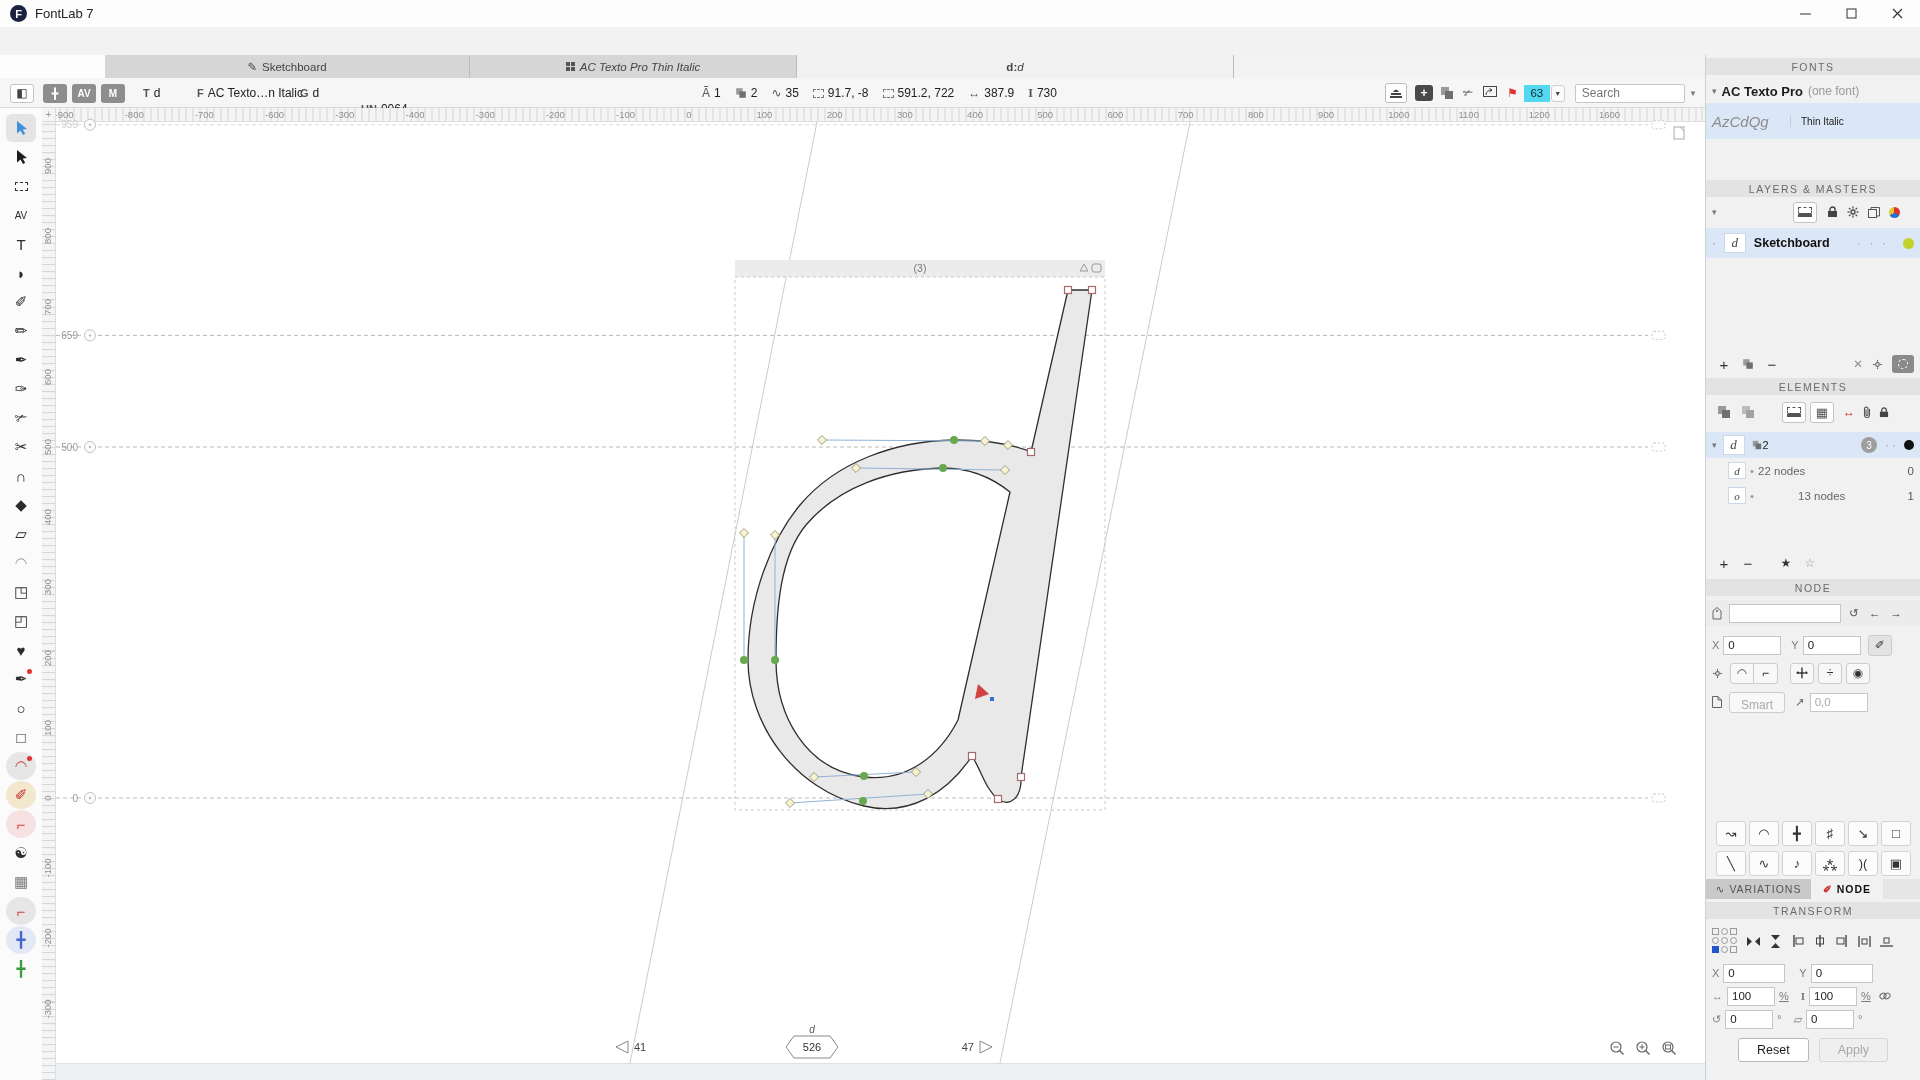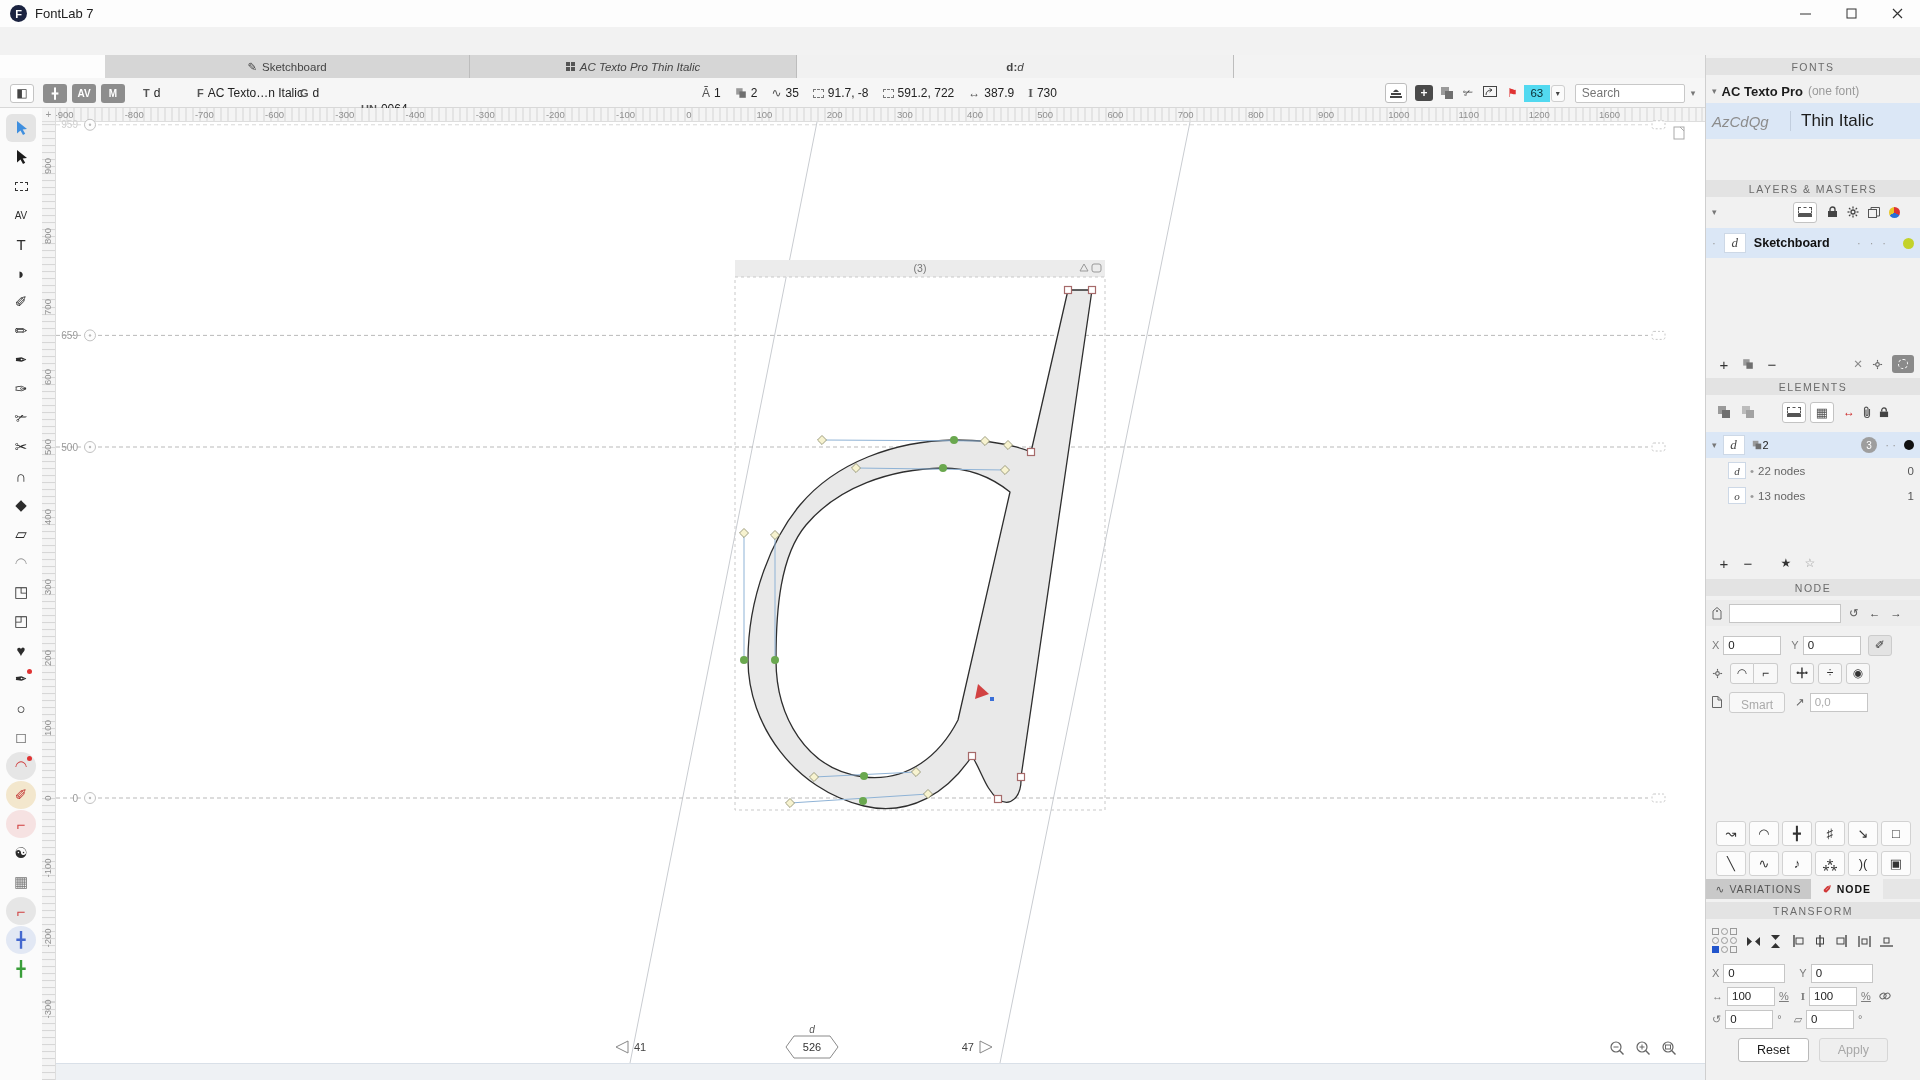--- a/index.html
+++ b/index.html
@@ -90,21 +90,21 @@
   
   .rp { position:absolute; left:1705px; top:55px; width:215px; bottom:0; background:#f1f1f1;
     border-left:1px solid #cfcfcf; font-size:11.5px; }
   .sec-h { position:absolute; left:0; width:100%; height:17px; background:#e3e3e3; color:#6b6b6b;
     font-size:10.5px; letter-spacing:1.5px; display:flex; align-items:center; justify-content:center; }
   .row { position:absolute; left:0; width:100%; display:flex; align-items:center; padding:0 6px; }
   .sel-row { background:#dbe7f6; }
   .fam { font-weight:bold; font-size:13px; color:#1c1c1c; margin:0 5px; }
   .note { color:#9a9a9a; font-size:12px; }
   .preview { font-style:italic; color:#8c8c8c; font-size:15px; width:78px; }
-  .style-name { border-left:1px solid #c2cede; padding-left:10px; color:#1c1c1c; font-size:17px; }
+  .style-name { border-left:1px solid #c2cede; padding-left:10px; color:#1c1c1c; font-size:10px; }
   .thumb { width:22px; height:20px; background:#fff; border:1px solid #cdd8e6; display:flex;
     align-items:center; justify-content:center; font-family:"Liberation Serif",serif; font-style:italic;
     font-size:13px; color:#444; }
   .bold { font-weight:bold; font-size:12.5px; color:#111; }
   .dots { color:#9a9a9a; letter-spacing:9px; margin-left:auto; font-size:11px; }
   .cdot { width:11px; height:11px; border-radius:50%; }
   .pbtn { display:inline-flex; align-items:center; justify-content:center; min-width:24px; height:21px;
     background:#f8f8f8; border:1px solid #cccccc; border-radius:3px; color:#333; font-size:12px; }
   .flat { border-color:transparent; background:transparent; }
   .whitebtn { background:#fff; border-color:#c3c3c3; }
@@ -544,21 +544,21 @@
     </div>
     <div class="row" style="top:403px;height:25px;padding-left:22px;">
       <span class="thumb" style="width:18px;height:17px;font-size:11px;">d</span>
       <span style="color:#9a9a9a;margin:0 4px;">•</span>
       <span style="color:#666;">22 nodes</span>
       <span style="margin-left:auto;color:#555;">0</span>
     </div>
     <div class="row" style="top:428px;height:25px;padding-left:22px;">
       <span class="thumb" style="width:18px;height:17px;font-size:11px;">o</span>
       <span style="color:#9a9a9a;margin:0 4px;">•</span>
-      <span style="color:#666;">13 nodes</span>
+      <span style="color:#666;margin-left:40px;">13 nodes</span>
       <span style="margin-left:auto;color:#555;">1</span>
     </div>
 
     <div class="row" style="top:498px;height:20px;">
       <span class="pbtn flat" style="font-size:15px;">+</span>
       <span class="pbtn flat" style="font-size:15px;">−</span>
       <span class="pbtn flat" style="margin-left:14px;">★</span>
       <span class="pbtn flat" style="color:#999;">☆</span>
     </div>
 

